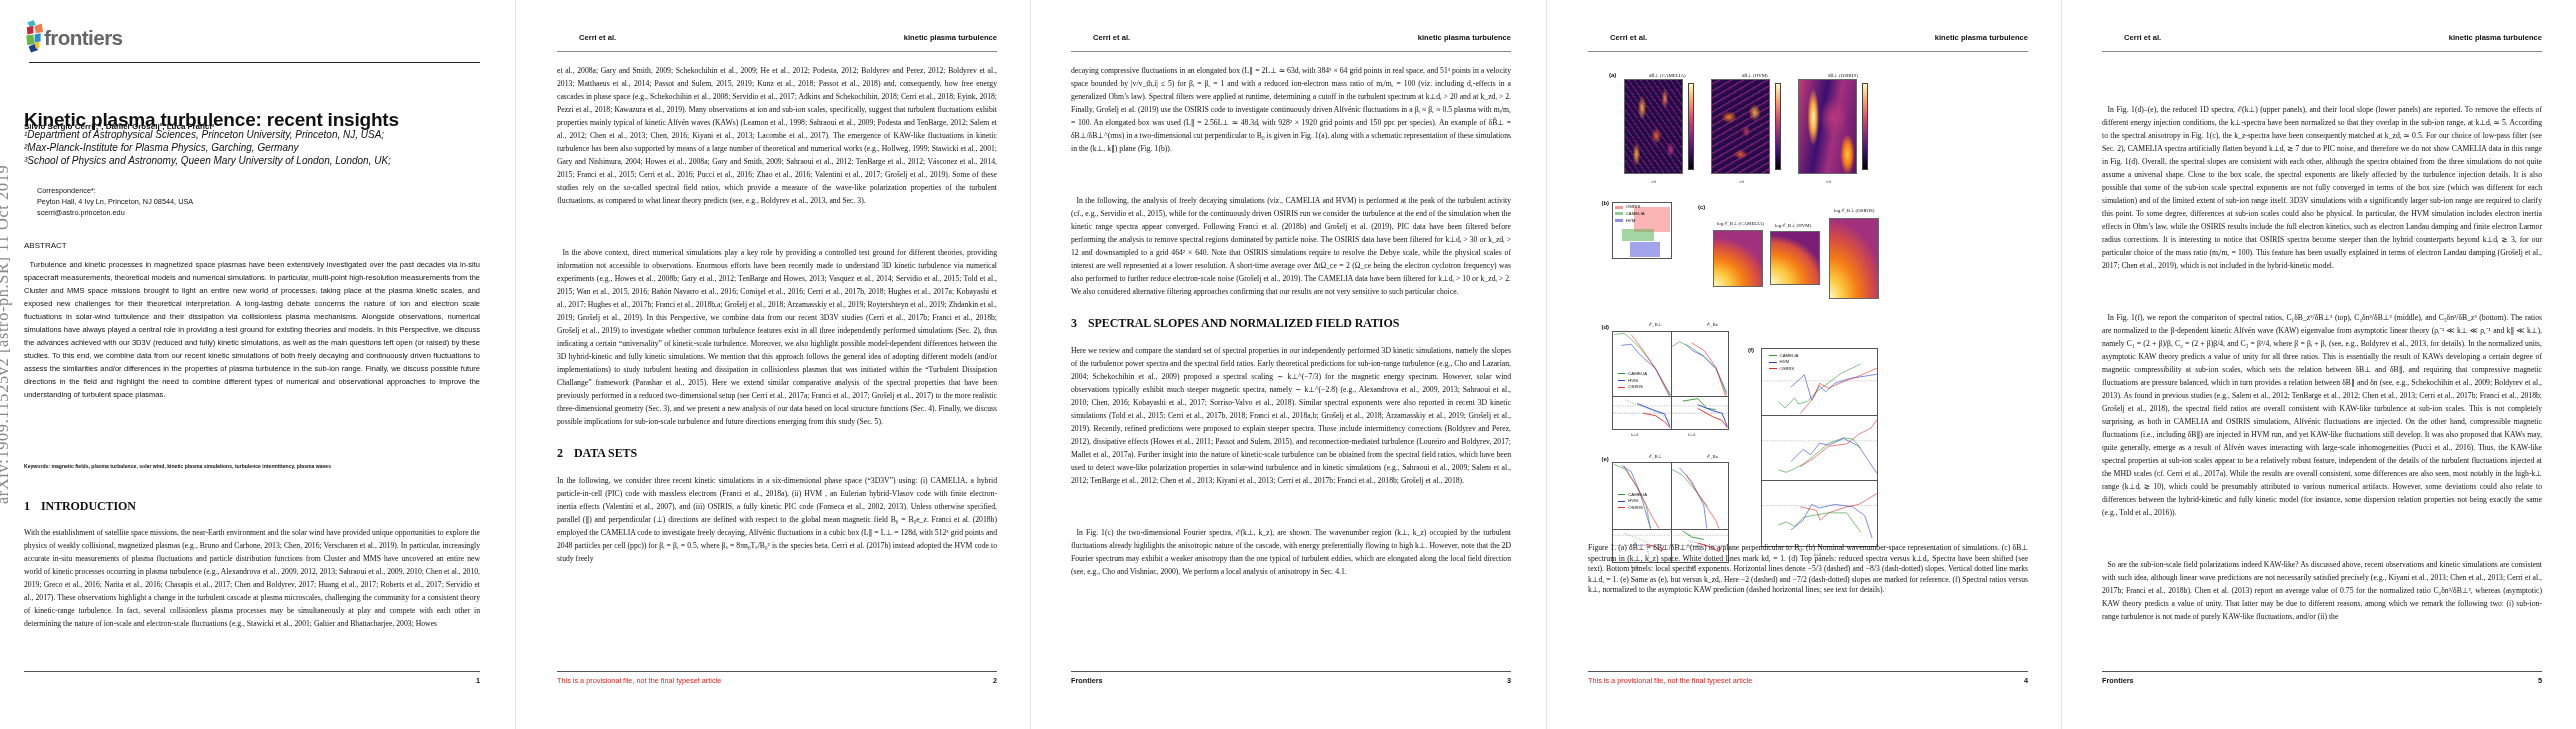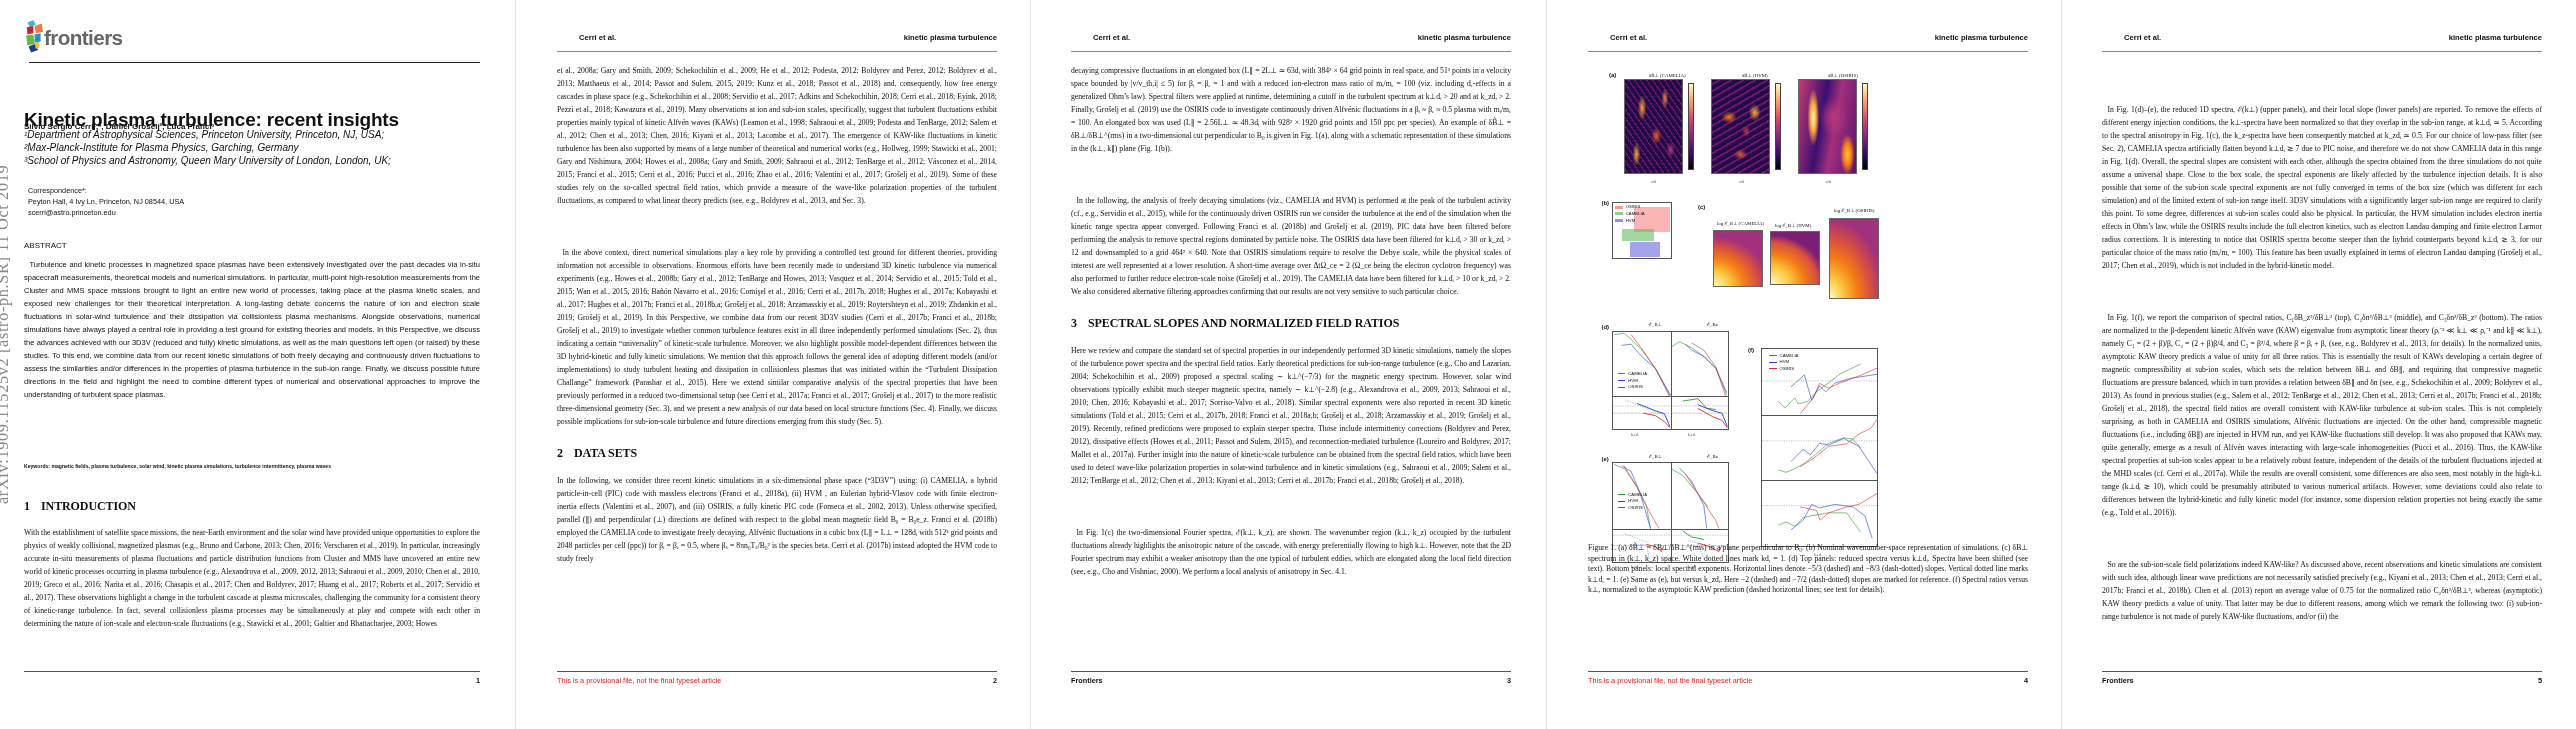--- a/index.html
+++ b/index.html
@@ -22,21 +22,21 @@
   .foot .l.red{color:#e0201c;}
   .foot .l.bold{font-weight:bold;}
   .foot .r{position:absolute;right:0;font-weight:bold;}
   
   .logo{position:absolute;left:24px;top:20px;width:122px;height:36px;}
   .logo-text{position:absolute;left:44px;top:25.5px;font-family:"Liberation Sans",sans-serif;font-weight:bold;font-size:20.7px;color:#666;letter-spacing:-0.6px;}
   .p1rule{position:absolute;top:62px;left:28.6px;right:35px;height:1.2px;background:#222;}
   .title{position:absolute;top:73px;left:0;right:0;font-family:"Liberation Sans",sans-serif;font-weight:bold;font-size:19px;line-height:22px;letter-spacing:-0.2px;margin-top:36px;}
   .authors{position:absolute;top:122px;left:0;font-family:"Liberation Sans",sans-serif;font-weight:bold;font-size:8px;}
   .affil{position:absolute;top:129px;left:0;font-family:"Liberation Sans",sans-serif;font-style:italic;font-size:10px;line-height:12.8px;}
-  .corr{position:absolute;top:185px;left:4px;font-family:"Liberation Sans",sans-serif;font-size:7.3px;line-height:11px;}
+  .corr{position:absolute;top:185px;left:13px;font-family:"Liberation Sans",sans-serif;font-size:7.3px;line-height:11px;}
   .abs-h{position:absolute;top:241px;left:0;font-family:"Liberation Sans",sans-serif;font-weight:normal;font-size:8px;}
   .abs{position:absolute;top:258px;left:0;right:0;font-family:"Liberation Sans",sans-serif;font-size:7.5px;line-height:13px;text-align:justify;text-indent:5.5px;}
   .kw{position:absolute;top:463px;left:0;right:0;font-family:"Liberation Sans",sans-serif;font-weight:bold;font-size:5.1px;}
   .arxiv{position:absolute;left:-7.3px;top:504px;transform:rotate(-90deg);transform-origin:0 0;font-family:"Liberation Serif",serif;font-size:16.4px;color:#888;white-space:nowrap;letter-spacing:0.6px;}
   
   .fig{position:absolute;left:0;right:0;top:61px;height:444px;}
   .panel-lbl{position:absolute;font-family:"Liberation Sans",sans-serif;font-weight:bold;font-size:6px;}
   .ptitle{position:absolute;font-size:4.9px;font-family:"Liberation Serif",serif;}
   .heat{position:absolute;border:0.6px solid #666;}
   .cbar{position:absolute;width:3.6px;border:0.6px solid #444;background:linear-gradient(to top,#000004,#3b0f70,#8c2981,#de4968,#fe9f6d,#fcfdbf);}

